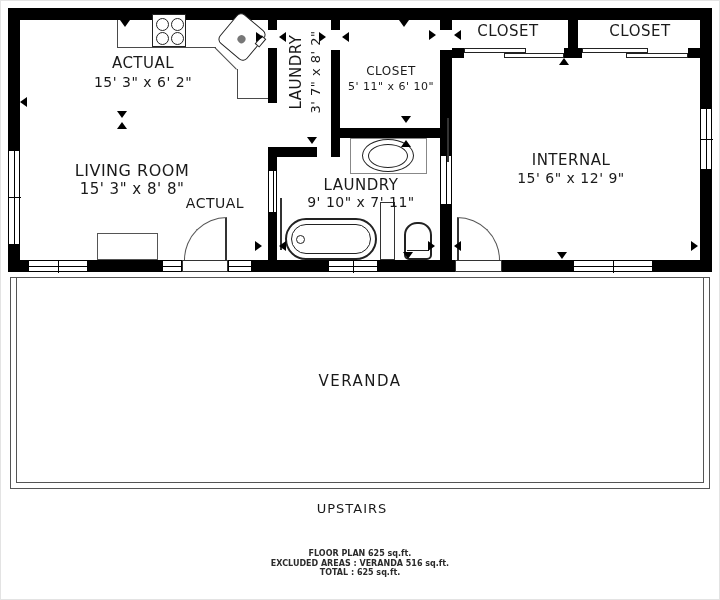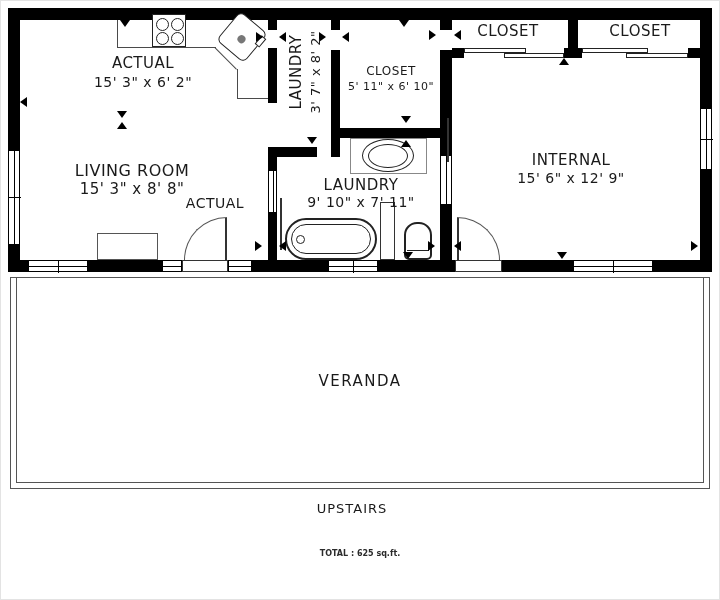--- a/index.html
+++ b/index.html
@@ -223,15 +223,17 @@
   <div class="lbl" style="left:361px;top:185px;font-size:15px">LAUNDRY</div>
   <div class="lbl" style="left:361px;top:202px;font-size:14px">9' 10" x 7' 11"</div>
 
   <div class="lbl" style="left:571px;top:160px;font-size:15px">INTERNAL</div>
   <div class="lbl" style="left:571px;top:178px;font-size:14px">15' 6" x 12' 9"</div>
 
   <div class="lbl" style="left:360px;top:381px;font-size:15px;letter-spacing:1.5px">VERANDA</div>
   <div class="lbl" style="left:352px;top:508px;font-size:13px;letter-spacing:1px">UPSTAIRS</div>
 
   <div class="footer">
+    <div>FLOOR PLAN 625 sq.ft.</div>
+    <div>EXCLUDED AREAS :  VERANDA 516 sq.ft.</div>
     <div>TOTAL :  625 sq.ft.</div>
   </div>
 </div>
 
 </body></html>

